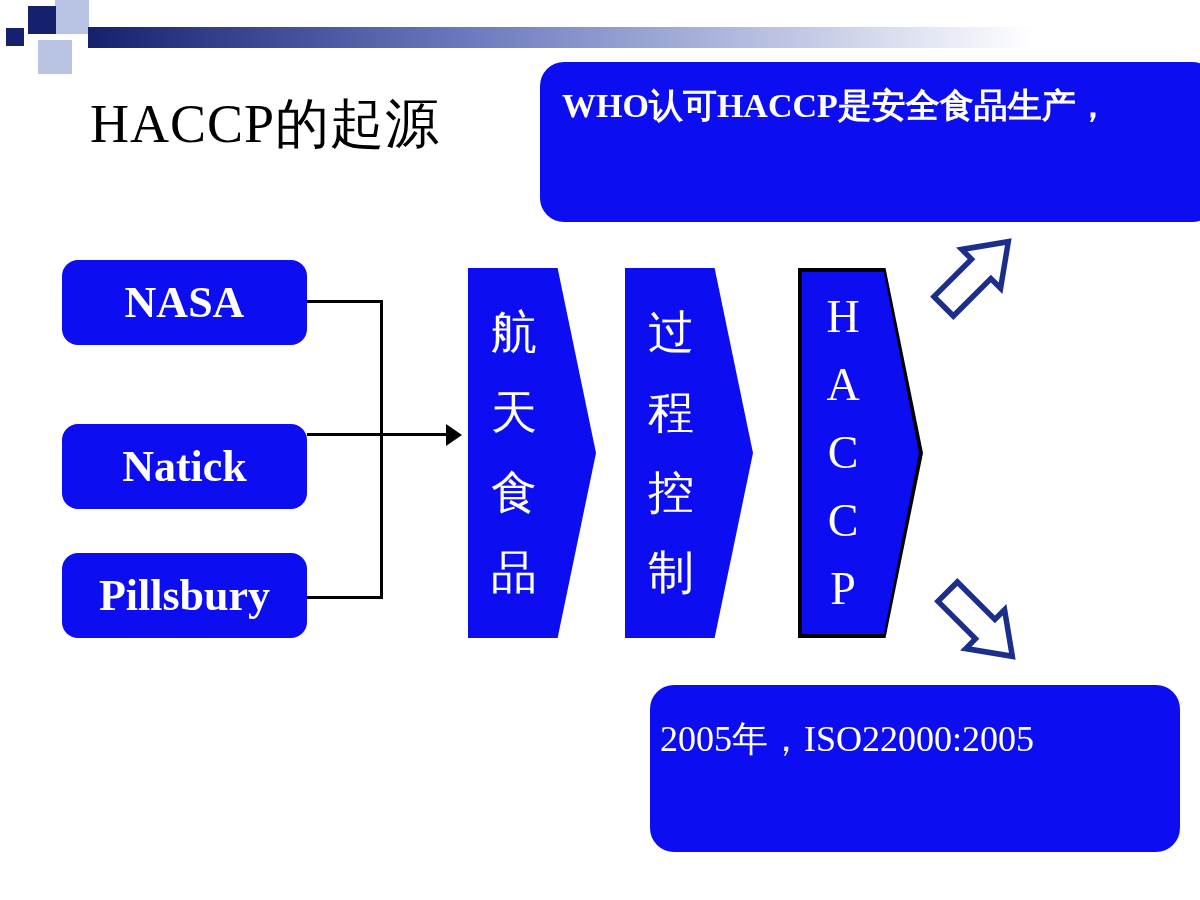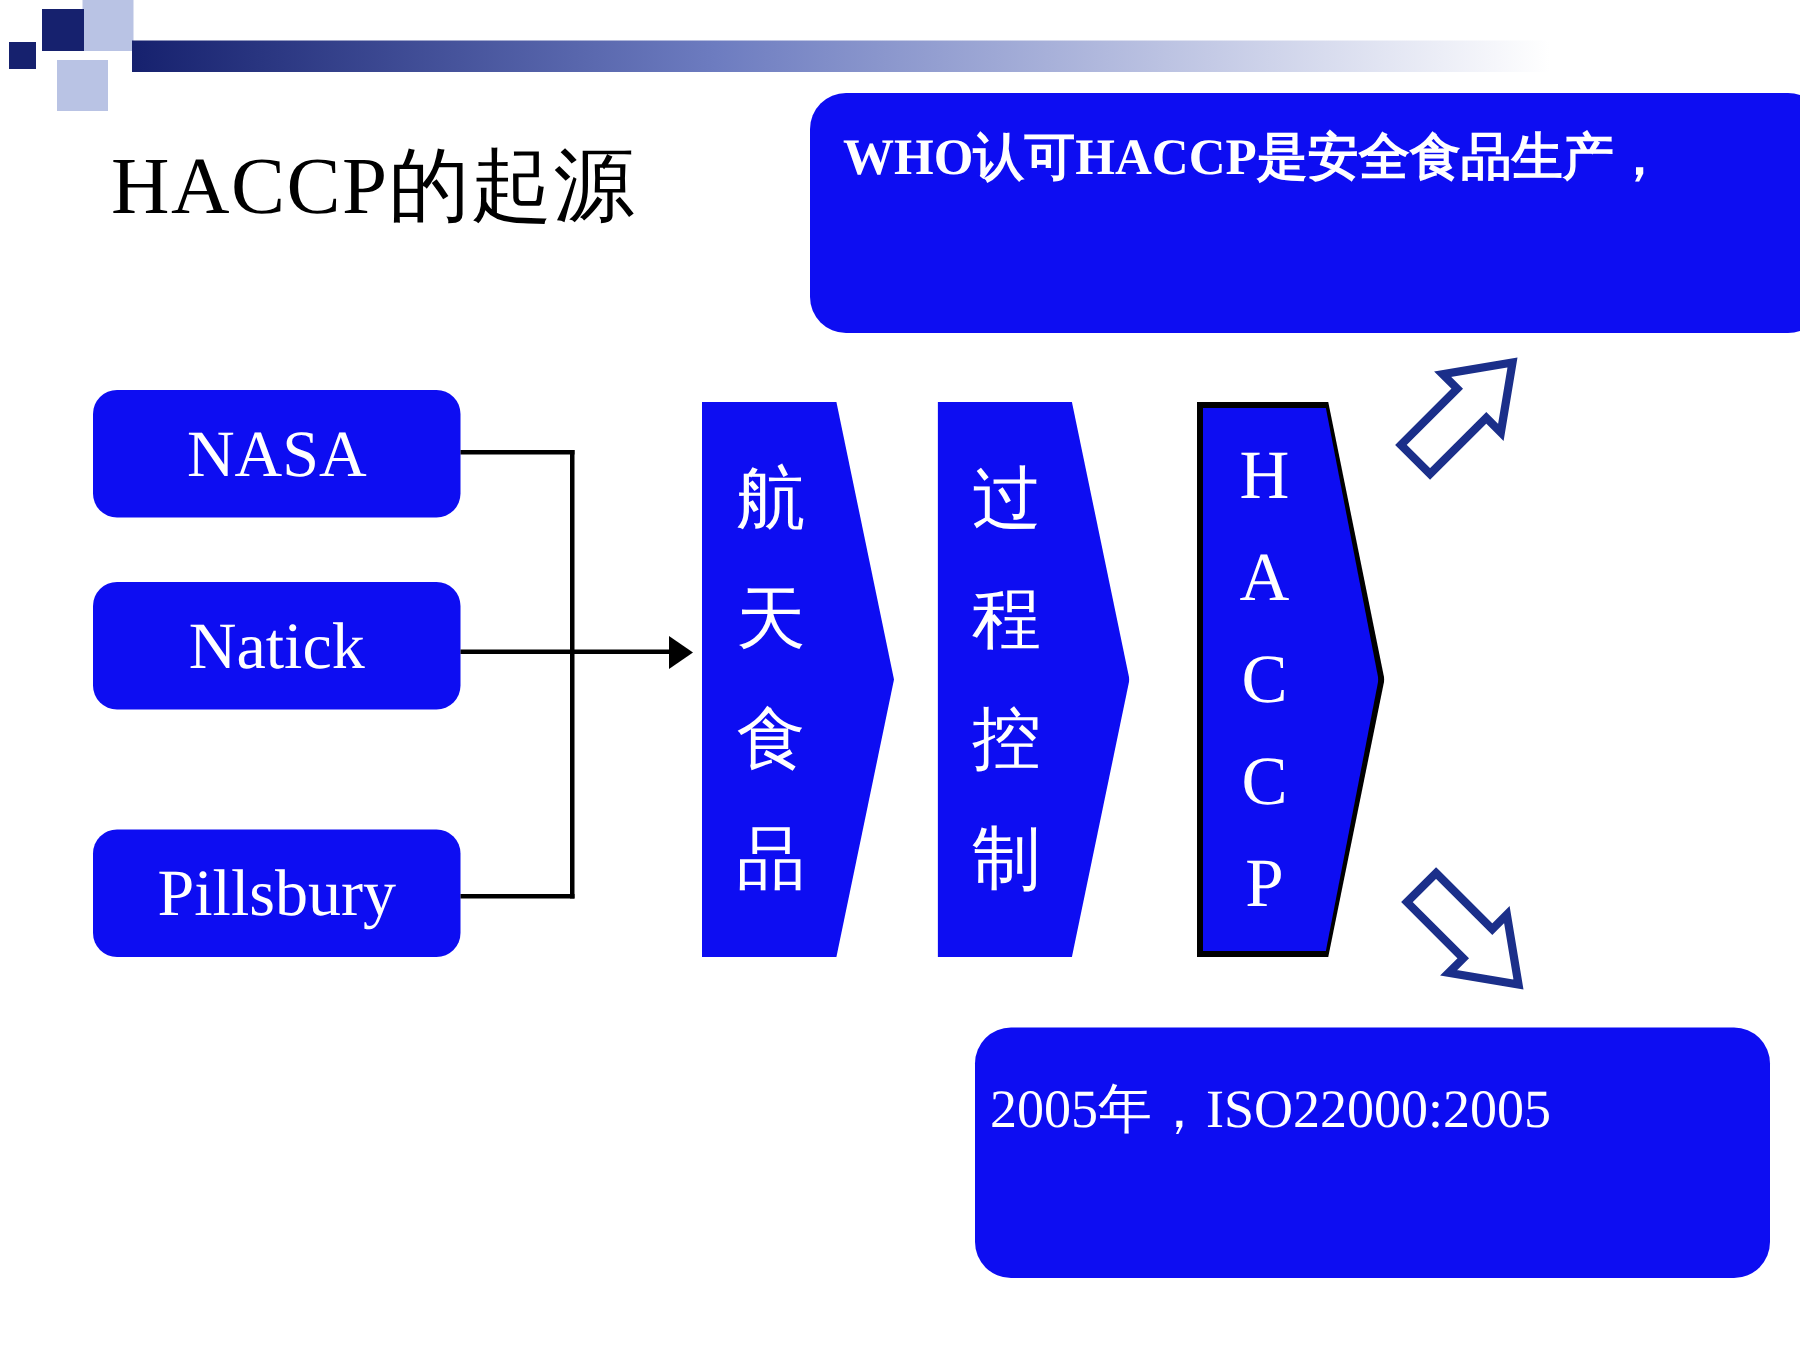--- a/index.html
+++ b/index.html
@@ -15,32 +15,32 @@
     position:relative;width:1200px;height:900px;background:#ffffff;overflow:hidden;
     font-family:"Liberation Serif","DejaVu Serif",serif;
   }
   
   .sq{position:absolute;}
   .sq.navy{background:var(--bar-navy);}
   .sq.light{background:var(--decor-light);}
   .gradbar{position:absolute;left:88px;top:27px;width:1112px;height:21px;
     background:linear-gradient(to right,var(--bar-navy) 0%,#6d7cc0 35%,#ffffff 85%);}
   
-  .title{position:absolute;left:74px;top:88px;font-size:54px;font-weight:400;color:#000;letter-spacing:1px;}
+  .title{position:absolute;left:90px;top:88px;font-size:54px;font-weight:400;color:#000;letter-spacing:1px;}
   
   .callout{position:absolute;background:var(--box-blue);color:#fff;border-radius:24px;}
   .callout.who{left:540px;top:62px;width:676px;height:160px;padding:17px 10px 0 22px;
     font-weight:bold;font-size:34px;line-height:54px;}
   .callout.iso{left:650px;top:685px;width:530px;height:167px;padding:26px 10px 0 10px;
     text-align:left;font-size:36px;line-height:56px;}
   
   .srcbox{position:absolute;left:62px;width:245px;height:85px;background:var(--box-blue);
-    border-radius:16px;color:#fff;font-size:44px;display:flex;align-items:center;justify-content:center;}
+    border-radius:16px;color:#fff;font-size:44px;display:flex;align-items:center;justify-content:center;font-weight:bold;}
   .srcbox.b0{top:260px;}
-  .srcbox.b1{top:388px;}
+  .srcbox.b1{top:424px;}
   .srcbox.b2{top:553px;}
   
   .cline{position:absolute;background:var(--line-black);}
   .arrowhead{position:absolute;width:0;height:0;
     border-top:11px solid transparent;border-bottom:11px solid transparent;
     border-left:16px solid var(--line-black);}
   
   .chev{position:absolute;top:268px;width:128px;height:370px;background:var(--box-blue);
     clip-path:polygon(0 0,70% 0,100% 50%,70% 100%,0 100%);
     display:flex;align-items:center;}

